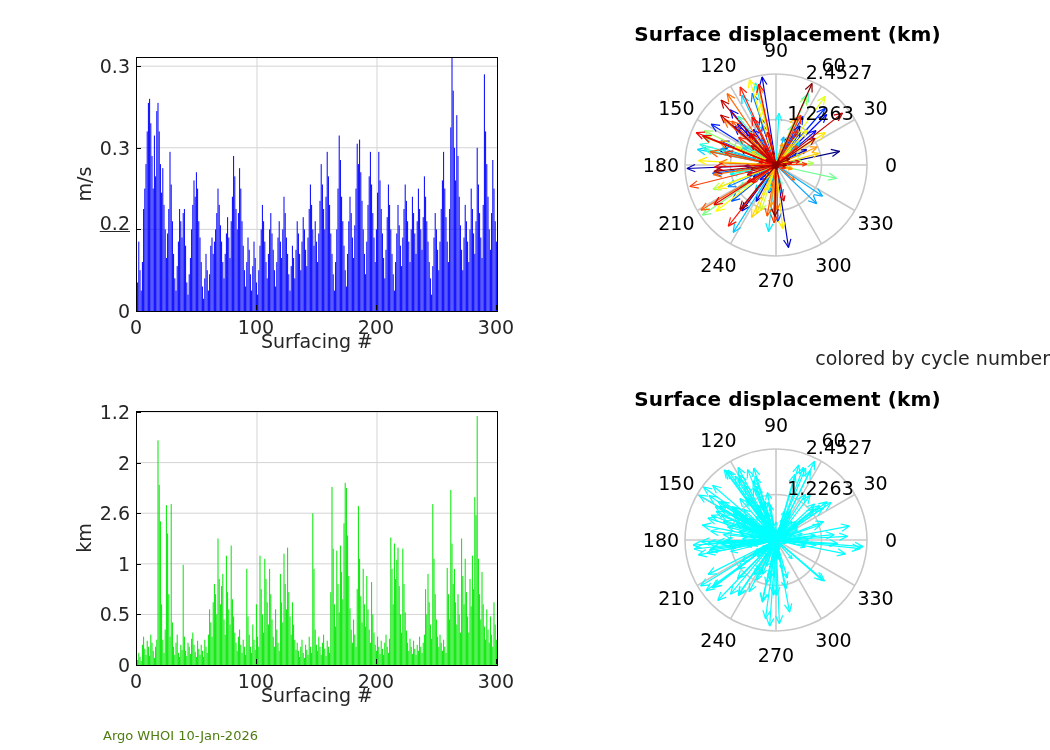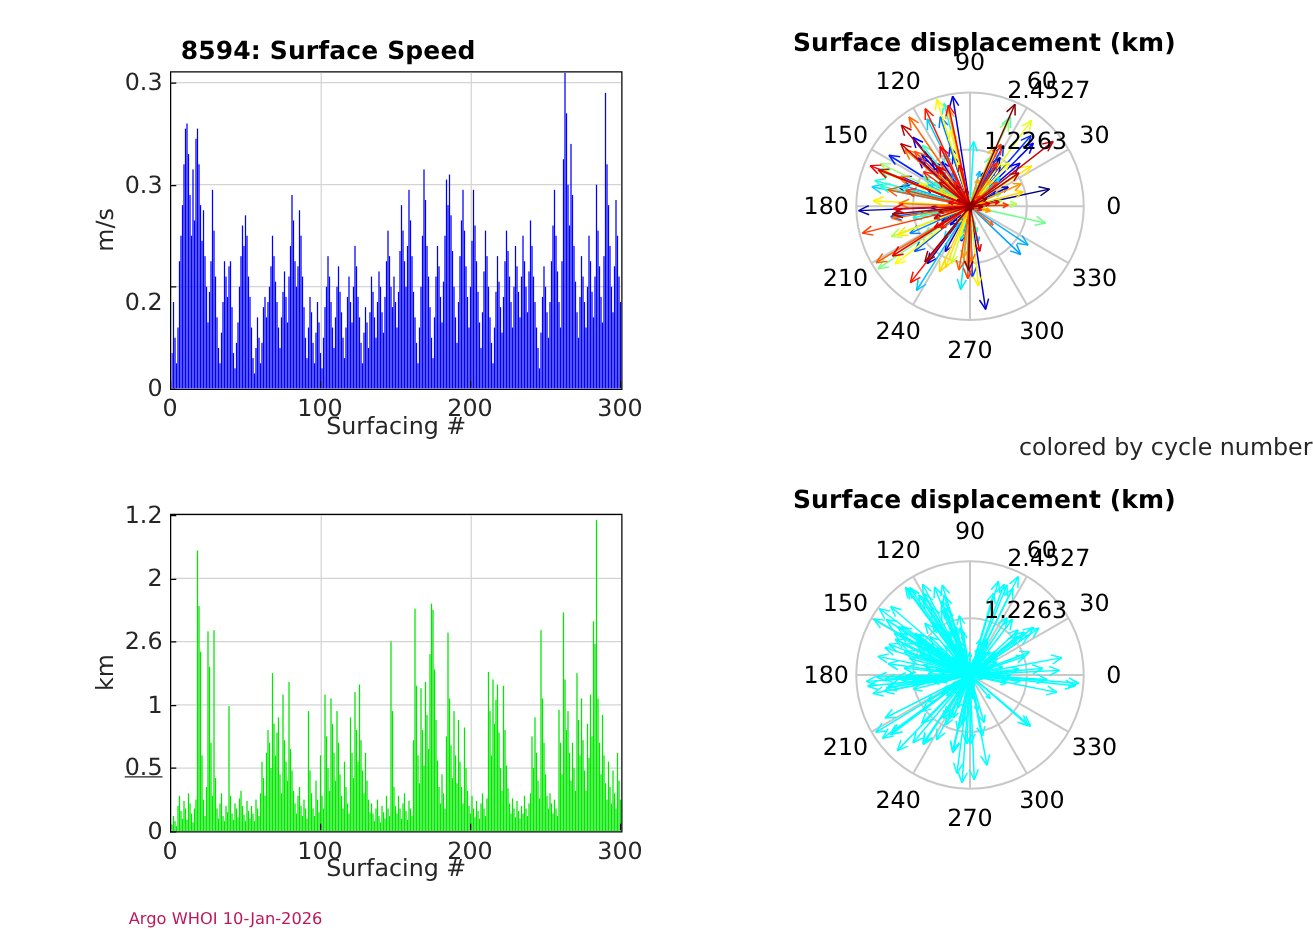--- a/index.html
+++ b/index.html
@@ -110,29 +110,28 @@
     color: #000;
     white-space: nowrap;
     transform: translate(-50%, -50%);
   }
 
   #footer {
     position: absolute;
     left: 103px;
     top: 728px;
     font-size: 13px;
-    color: #be185d;
+    color: #4d7c0f;
     white-space: nowrap;
   }
 </style>
 </head>
 <body>
 
 <div class="panel" id="panel-speed">
-  <div class="chart-title" style="left:0;top:28px;width:525px;">8594: Surface Speed</div>
 
   <div class="axes-box" id="speed-axes" style="left:136px;top:57px;width:362px;height:255px;">
     <svg class="bars-svg" id="speed-bars" width="360" height="253">
         <line x1="0" x2="360" y1="171.38709677419354" y2="171.38709677419354" stroke="#d4d4d4" stroke-width="1"></line>
         <line x1="0" x2="360" y1="89.77419354838707" y2="89.77419354838707" stroke="#d4d4d4" stroke-width="1"></line>
         <line x1="0" x2="360" y1="8.161290322580669" y2="8.161290322580669" stroke="#d4d4d4" stroke-width="1"></line>
         <line x1="120" x2="120" y1="0" y2="253" stroke="#d4d4d4" stroke-width="1"></line>
         <line x1="240" x2="240" y1="0" y2="253" stroke="#d4d4d4" stroke-width="1"></line>
         <rect x="0.10" y="224.44" width="1.00" height="28.56" fill="#0000ff"></rect>
         <rect x="1.30" y="183.63" width="1.00" height="69.37" fill="#0000ff"></rect>
@@ -433,21 +432,21 @@
         <rect x="355.30" y="102.02" width="1.00" height="150.98" fill="#0000ff"></rect>
         <rect x="356.50" y="130.58" width="1.00" height="122.42" fill="#0000ff"></rect>
         <rect x="357.70" y="163.23" width="1.00" height="89.77" fill="#0000ff"></rect>
         <rect x="358.90" y="183.63" width="1.00" height="69.37" fill="#0000ff"></rect>
       </svg>
   </div>
 
   <div id="speed-yticks">
       <div class="ytick" style="top: 311px; left: 88px; width: 42px;">0</div>
       <div class="tickmark-y" style="left: 136px; top: 311px;"></div>
-      <div class="ytick" style="top: 242px; left: 88px; width: 42px;">0.2</div>
+      <div class="ytick" style="top: 223px; left: 88px; width: 42px; text-decoration: underline;">0.2</div>
       <div class="tickmark-y" style="left: 136px; top: 229.387px;"></div>
       <div class="ytick" style="top: 147.774px; left: 88px; width: 42px;">0.3</div>
       <div class="tickmark-y" style="left: 136px; top: 147.774px;"></div>
       <div class="ytick" style="top: 66.1613px; left: 88px; width: 42px;">0.3</div>
       <div class="tickmark-y" style="left: 136px; top: 66.1613px;"></div>
     </div>
   <div id="speed-xticks">
       <div class="xtick" style="left: 136px; top: 316px;">0</div>
       <div class="tickmark-x" style="left: 136px; top: 305px;"></div>
       <div class="xtick" style="left: 256px; top: 316px;">100</div>
@@ -772,21 +771,21 @@
         <rect x="355.30" y="234.78" width="1.00" height="18.22" fill="#00e800"></rect>
         <rect x="356.50" y="190.26" width="1.00" height="62.74" fill="#00e800"></rect>
         <rect x="357.70" y="212.52" width="1.00" height="40.48" fill="#00e800"></rect>
         <rect x="358.90" y="227.70" width="1.00" height="25.30" fill="#00e800"></rect>
       </svg>
   </div>
 
   <div id="disp-yticks">
       <div class="ytick" style="top: 290px; left: 88px; width: 42px;">0</div>
       <div class="tickmark-y" style="left: 136px; top: 290px;"></div>
-      <div class="ytick" style="top: 239.4px; left: 88px; width: 42px; text-decoration: underline;">0.5</div>
+      <div class="ytick" style="top: 239.4px; left: 88px; width: 42px;">0.5</div>
       <div class="tickmark-y" style="left: 136px; top: 239.4px;"></div>
       <div class="ytick" style="top: 188.8px; left: 88px; width: 42px;">1</div>
       <div class="tickmark-y" style="left: 136px; top: 188.8px;"></div>
       <div class="ytick" style="top: 138.2px; left: 88px; width: 42px;">2.6</div>
       <div class="tickmark-y" style="left: 136px; top: 138.2px;"></div>
       <div class="ytick" style="top: 87.6px; left: 88px; width: 42px;">2</div>
       <div class="tickmark-y" style="left: 136px; top: 87.6px;"></div>
       <div class="ytick" style="top: 37px; left: 88px; width: 42px;">1.2</div>
       <div class="tickmark-y" style="left: 136px; top: 37px;"></div>
     </div>

